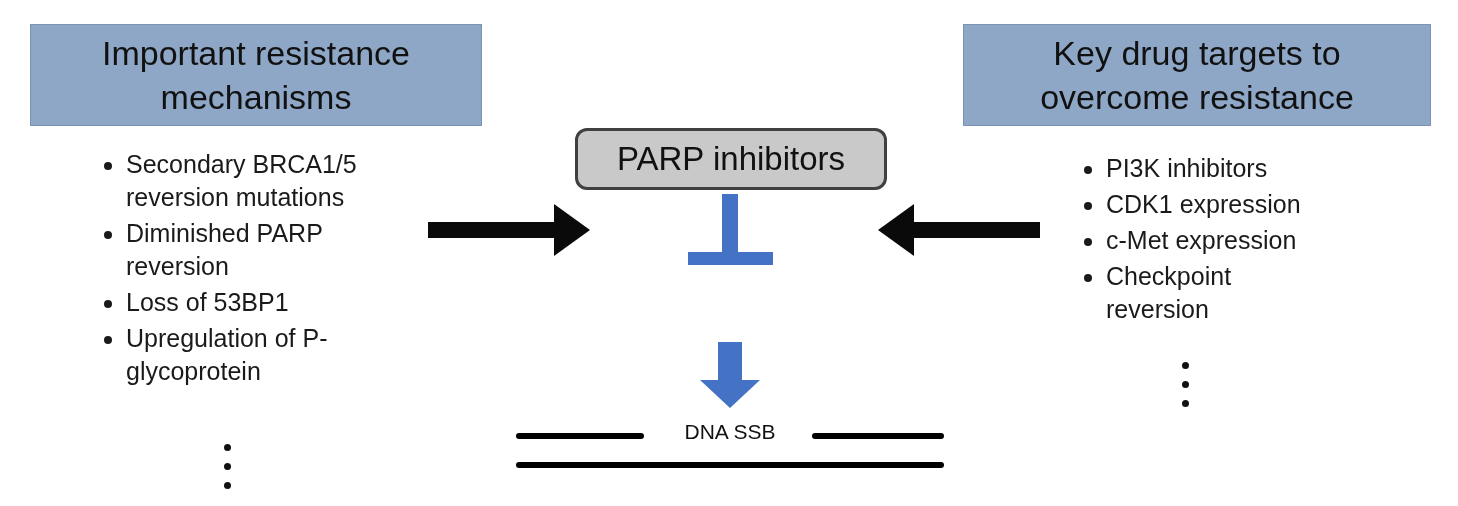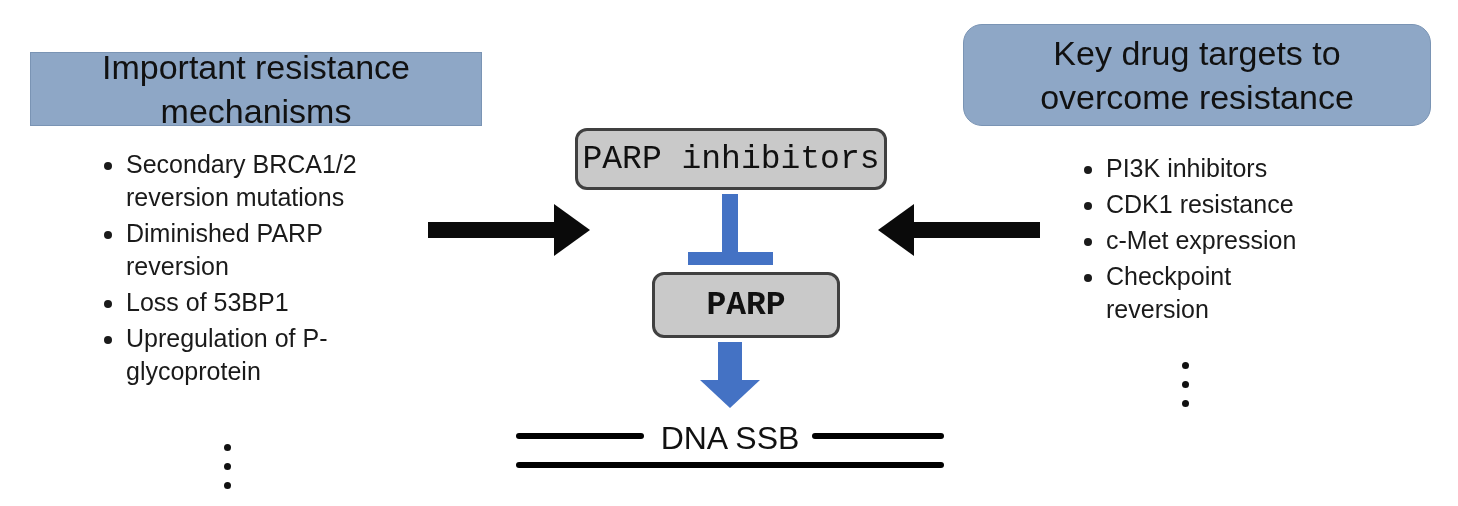--- a/index.html
+++ b/index.html
@@ -23,22 +23,22 @@
     background: var(--header-box-bg, #8ea7c6);
     border: 1px solid var(--header-box-border, #7a94b4);
     display: flex;
     align-items: center;
     justify-content: center;
     text-align: center;
     font-size: 34px;
     line-height: 1.3;
     color: #111111;
   }
-  .header-left  { left: 30px;  top: 24px; width: 452px; height: 74px; padding: 0 40px; margin-top: 28px; }
-  .header-right { left: 963px; top: 24px; width: 468px; height: 102px; padding: 14px 35px; border-radius: 19px; }
+  .header-left  { left: 30px;  top: 24px; width: 452px; height: 102px; padding: 0 40px; }
+  .header-right { left: 963px; top: 24px; width: 468px; height: 102px; padding: 14px 35px; }
 
   
   .bullet-list {
     position: absolute;
     margin: 0;
     padding: 0 0 0 34px;
     font-size: 25px;
     line-height: 1.32;
     color: #1a1a1a;
   }
@@ -50,21 +50,20 @@
   .gray-box {
     position: absolute;
     background: var(--gray-box-bg, #c9c9c9);
     border: 3px solid var(--gray-box-border, #404040);
     border-radius: 12px;
     display: flex;
     align-items: center;
     justify-content: center;
     font-size: 33px;
     color: #111111;
-    font-family: Liberation Mono, monospace;
   }
   .parp-inhibitors-box { left: 575px; top: 128px; width: 312px; height: 62px; }
   .parp-box { left: 652px; top: 272px; width: 188px; height: 66px; font-weight: bold; }
 
   
   .tbar-stem {
     position: absolute; left: 722px; top: 194px;
     width: 16px; height: 60px;
     background: var(--blue-accent, #4472c4);
   }
@@ -110,21 +109,21 @@
   .dna-line {
     position: absolute; height: 6px;
     background: #000000; border-radius: 3px;
   }
   .dna-top-left  { left: 516px; top: 433px; width: 128px; }
   .dna-top-right { left: 812px; top: 433px; width: 132px; }
   .dna-bottom    { left: 516px; top: 462px; width: 428px; }
   .dna-label {
     position: absolute; left: 648px; top: 420px;
     width: 164px; text-align: center;
-    font-size: 32px; color: #111111;
+    font-size: 21px; color: #111111;
   }
 
   
   .ellipsis {
     position: absolute;
     display: flex; flex-direction: column;
     align-items: center; gap: 12px;
   }
   .ellipsis .dot {
     width: 7px; height: 7px;
@@ -140,35 +139,35 @@
 
   <div class="header-box header-left">
     <span>Important resistance mechanisms</span>
   </div>
 
   <div class="header-box header-right">
     <span>Key drug targets to overcome resistance</span>
   </div>
 
   <ul class="bullet-list list-left">
-    <li>Secondary BRCA1/2 reversion mutations</li>
+    <li>Secondary BRCA1/5 reversion mutations</li>
     <li>Diminished PARP reversion</li>
     <li>Loss of 53BP1</li>
     <li>Upregulation of P-glycoprotein</li>
   </ul>
 
   <div class="ellipsis ellipsis-left">
     <span class="dot"></span>
     <span class="dot"></span>
     <span class="dot"></span>
   </div>
 
   <ul class="bullet-list list-right">
     <li>PI3K inhibitors</li>
-    <li>CDK1 resistance</li>
+    <li>CDK1 expression</li>
     <li>c-Met expression</li>
     <li>Checkpoint reversion</li>
   </ul>
 
   <div class="ellipsis ellipsis-right">
     <span class="dot"></span>
     <span class="dot"></span>
     <span class="dot"></span>
   </div>
 
@@ -182,23 +181,20 @@
     <span class="arrow-shaft"></span>
   </div>
 
   <div class="gray-box parp-inhibitors-box">
     <span>PARP inhibitors</span>
   </div>
 
   <div class="tbar-stem"></div>
   <div class="tbar-cap"></div>
 
-  <div class="gray-box parp-box">
-    <span>PARP</span>
-  </div>
 
   <div class="blue-arrow-shaft"></div>
   <div class="blue-arrow-head"></div>
 
   <div class="dna-line dna-top-left"></div>
   <div class="dna-label">DNA SSB</div>
   <div class="dna-line dna-top-right"></div>
   <div class="dna-line dna-bottom"></div>
 
 </div>

